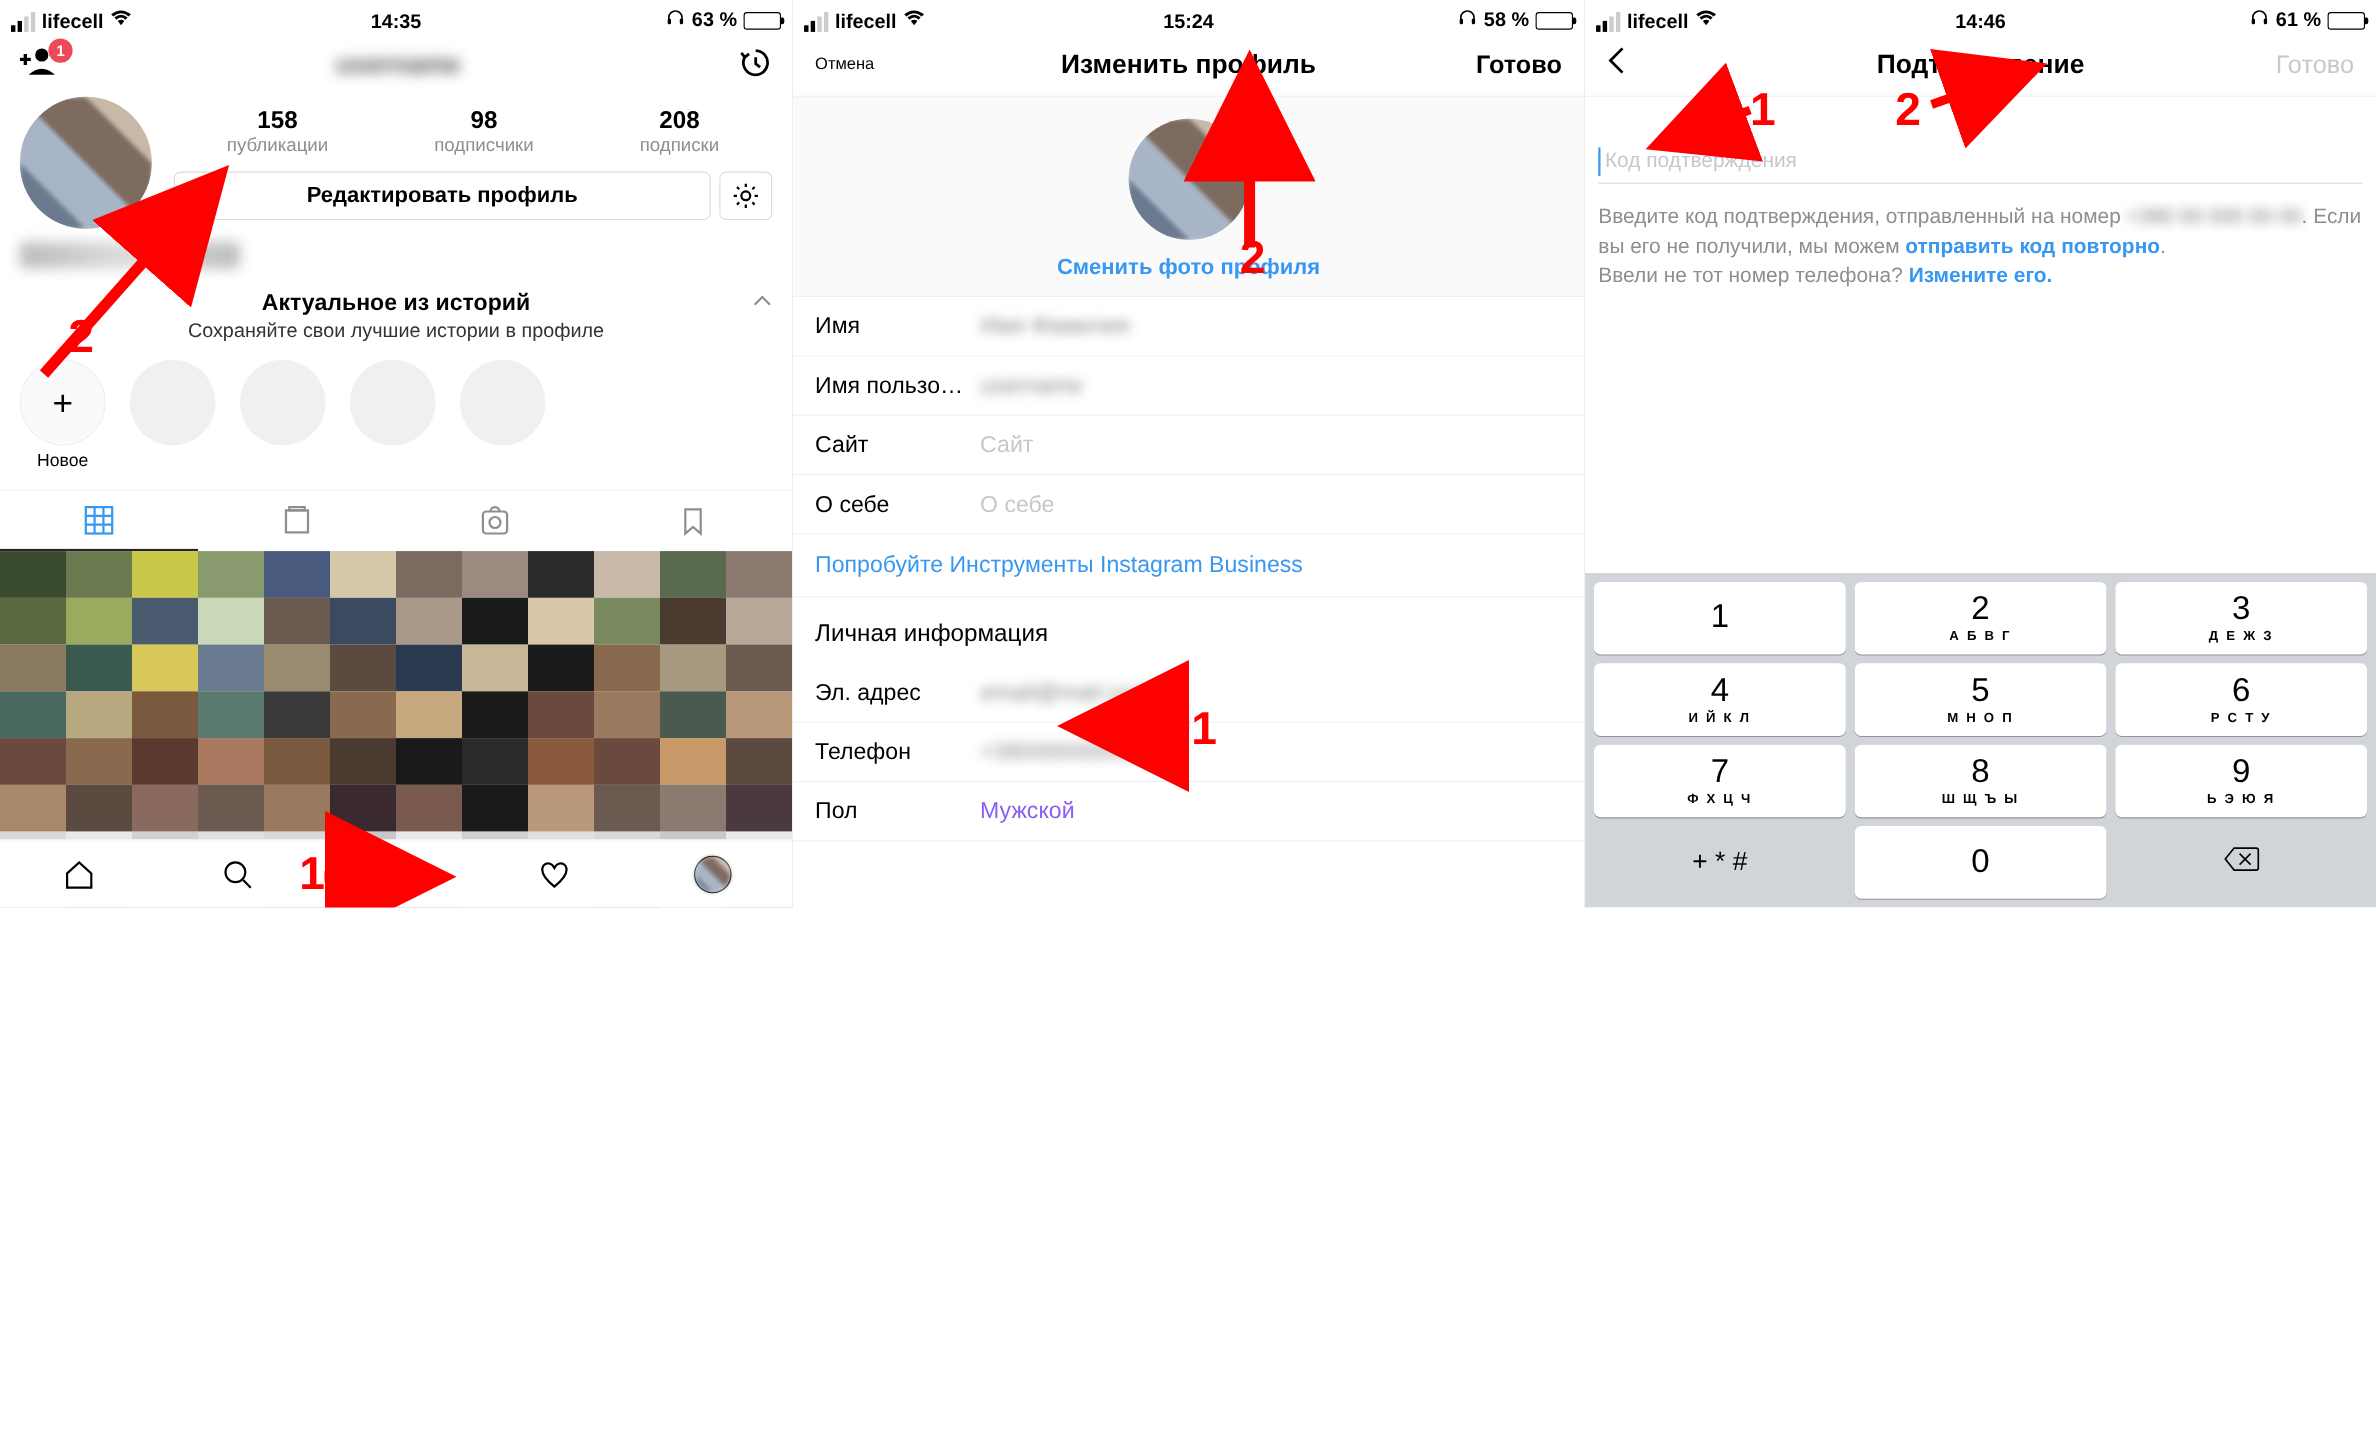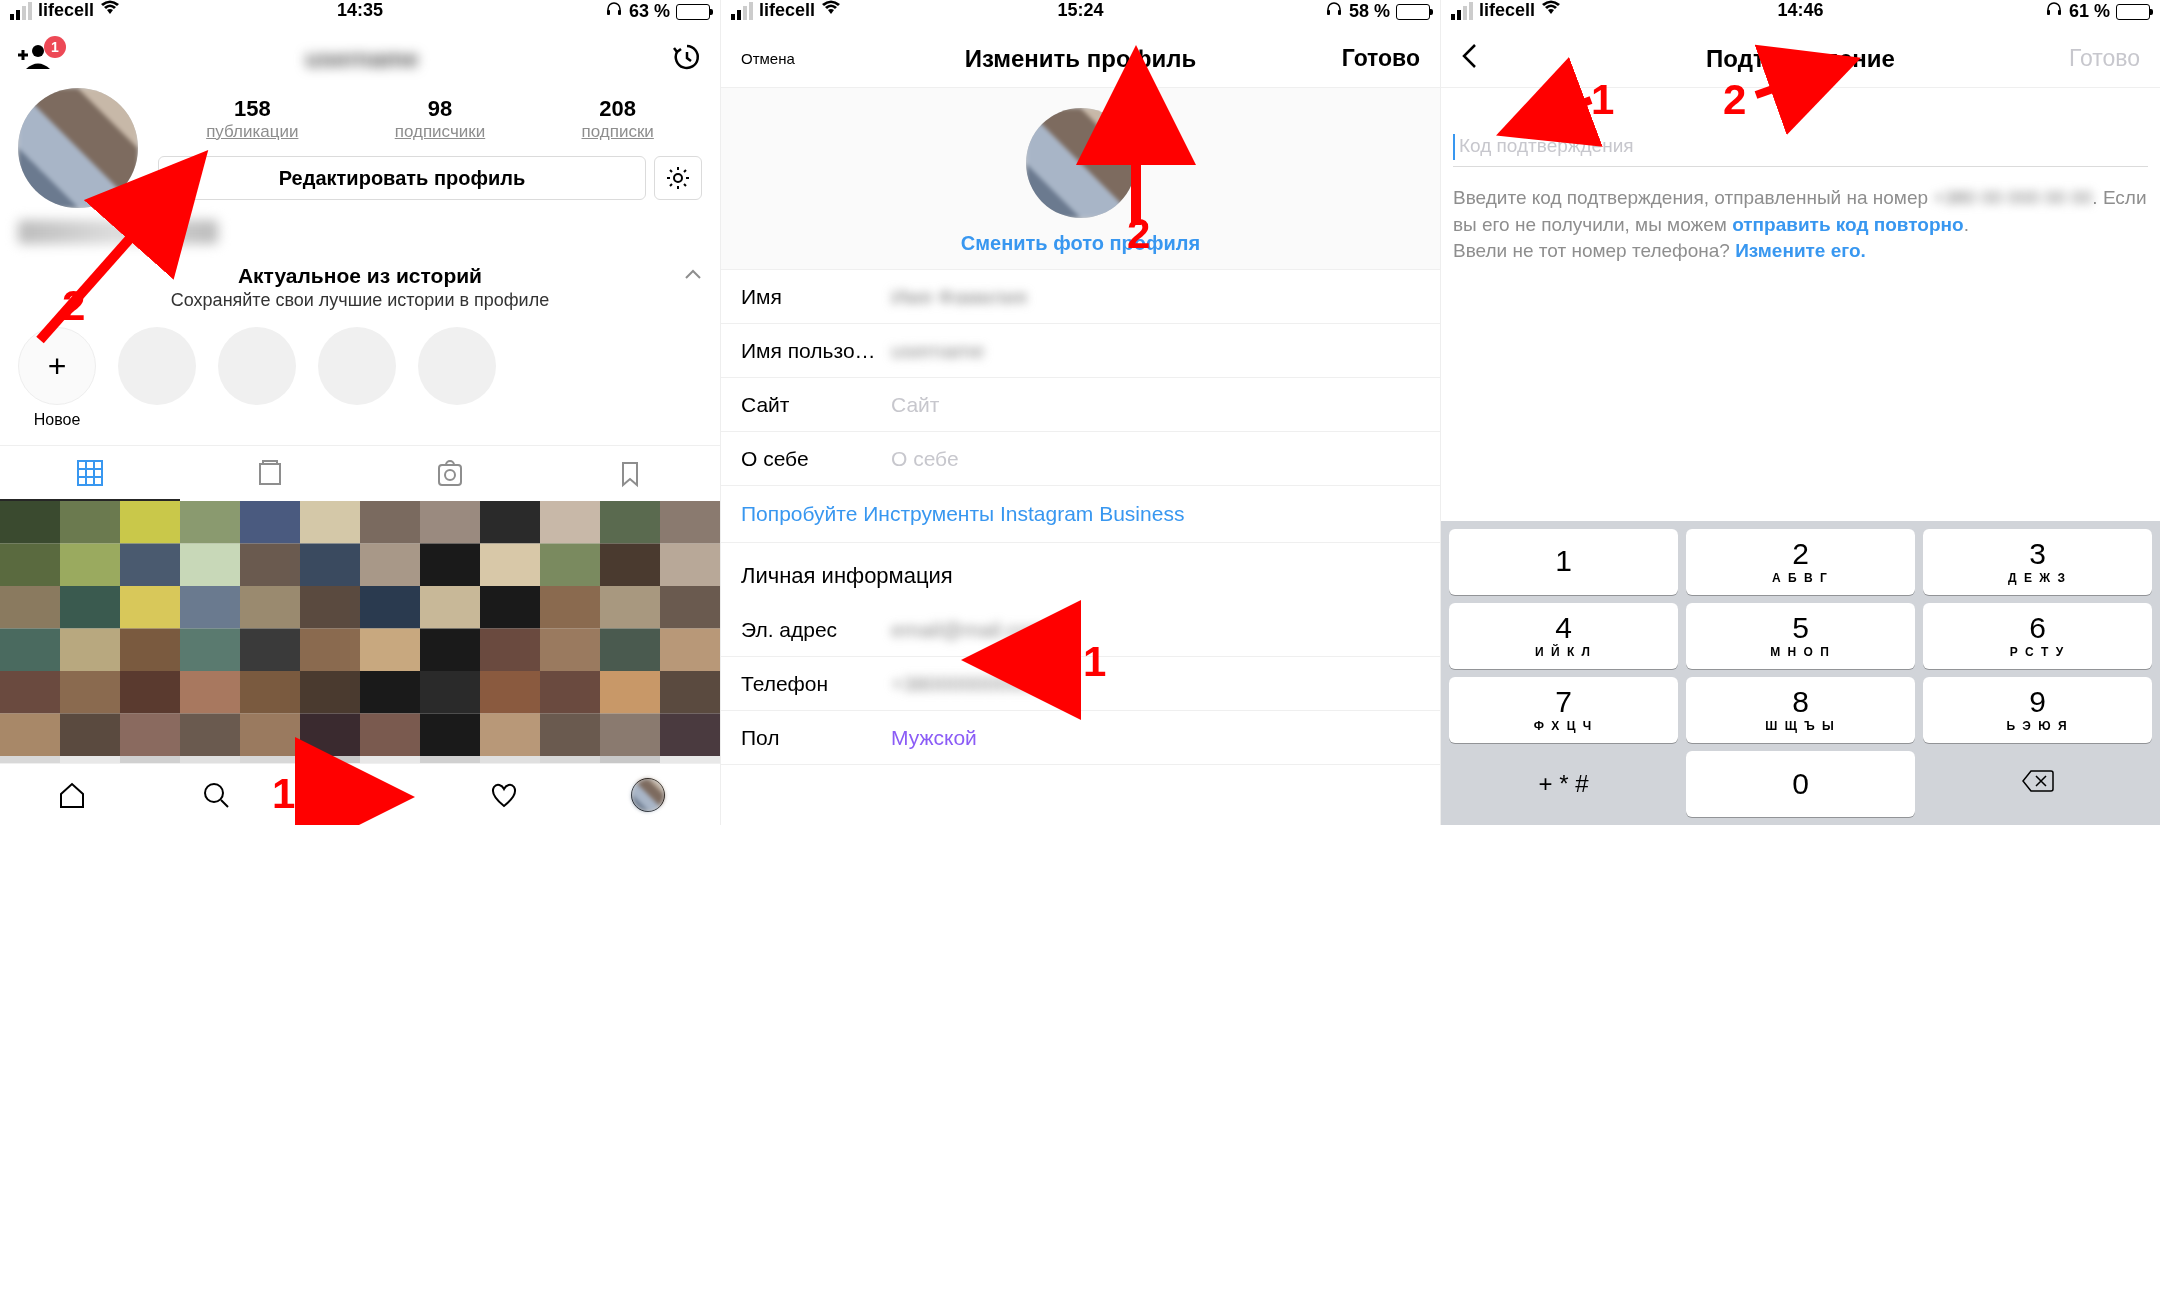--- a/index.html
+++ b/index.html
@@ -2,21 +2,21 @@
 <html><head>
 <meta charset="utf-8">
 <style>
   * { box-sizing: border-box; margin: 0; padding: 0; }
   html, body { width: 2160px; height: 1304px; background: #fff; font-family: -apple-system, "Helvetica Neue", Arial, sans-serif; color: #000; }
   .frame { display: flex; width: 2160px; height: 825px; }
   .phone { width: 720px; height: 825px; position: relative; background: #fff; overflow: hidden; }
   .phone + .phone { border-left: 1px solid #eee; }
 
   
-  .status { display:flex; align-items:flex-start; justify-content:space-between; height:30px; padding:0 10px; font-size:18px; font-weight:600; }
+  .status { display:flex; align-items:flex-end; justify-content:space-between; height:30px; padding:0 10px; font-size:18px; font-weight:600; }
   .status .left, .status .right { display:flex; align-items:center; gap:6px; }
   .status .time { position:absolute; left:50%; transform:translateX(-50%); font-weight:600; }
   .sig { display:inline-flex; align-items:flex-end; gap:2px; }
   .sig span { width:4px; background:#000; display:inline-block; }
   .sig span:nth-child(1){height:6px;} .sig span:nth-child(2){height:10px;} .sig span:nth-child(3){height:14px;background:#ccc;} .sig span:nth-child(4){height:18px;background:#ccc;}
   .wifi { font-size:18px; }
   .headphones { font-size:18px; }
   .battery { display:inline-flex; align-items:center; }
   .battery-body { width:34px; height:16px; border:1.5px solid #000; border-radius:3px; position:relative; }
   .battery-body::after{ content:""; position:absolute; right:-4px; top:4px; width:3px; height:6px; background:#000; border-radius:0 2px 2px 0;}
@@ -27,21 +27,21 @@
   .add-person { position:relative; font-size:30px; }
   .badge { position:absolute; top:-6px; right:-14px; background:#ed4956; color:#fff; font-size:14px; border-radius:50%; width:22px; height:22px; display:flex; align-items:center; justify-content:center; font-weight:600;}
   .username-title { font-size:24px; font-weight:600; filter: blur(6px); color:#555; }
   .history-icon svg { width:30px; height:30px; }
 
   .profile-row { display:flex; padding:0 18px; gap:20px; align-items:center; }
   .avatar-lg { width:120px; height:120px; border-radius:50%; background:#ccc; overflow:hidden; position:relative; }
   .stats { flex:1; }
   .stats-row { display:flex; justify-content:space-around; text-align:center; }
   .stat-num { font-size:22px; font-weight:600; }
-  .stat-lbl { font-size:17px; color:#8e8e8e;text-decoration:underline; }
+  .stat-lbl { font-size:17px; color:#8e8e8e; }
   .edit-row { display:flex; gap:8px; margin-top:14px; }
   .edit-btn { flex:1; height:44px; border:1px solid #dbdbdb; border-radius:6px; background:#fff; font-size:20px; font-weight:600; display:flex; align-items:center; justify-content:center;}
   .gear-btn { width:48px; height:44px; border:1px solid #dbdbdb; border-radius:6px; background:#fff; display:flex; align-items:center; justify-content:center; font-size:24px;}
   .bio-blur { margin:12px 18px 0; height:24px; filter:blur(6px); background:linear-gradient(90deg,#bbb,#ddd,#bbb); width:200px; border-radius:4px;}
 
   .highlights { padding:20px 18px 10px; position:relative;}
   .hl-title { font-size:21px; font-weight:600; text-align:center; }
   .hl-sub { font-size:18px; color:#333; text-align:center; margin-top:2px;}
   .hl-chevron { position:absolute; right:18px; top:22px; color:#8e8e8e; }
   .hl-row { display:flex; gap:22px; padding:16px 0 6px;}

